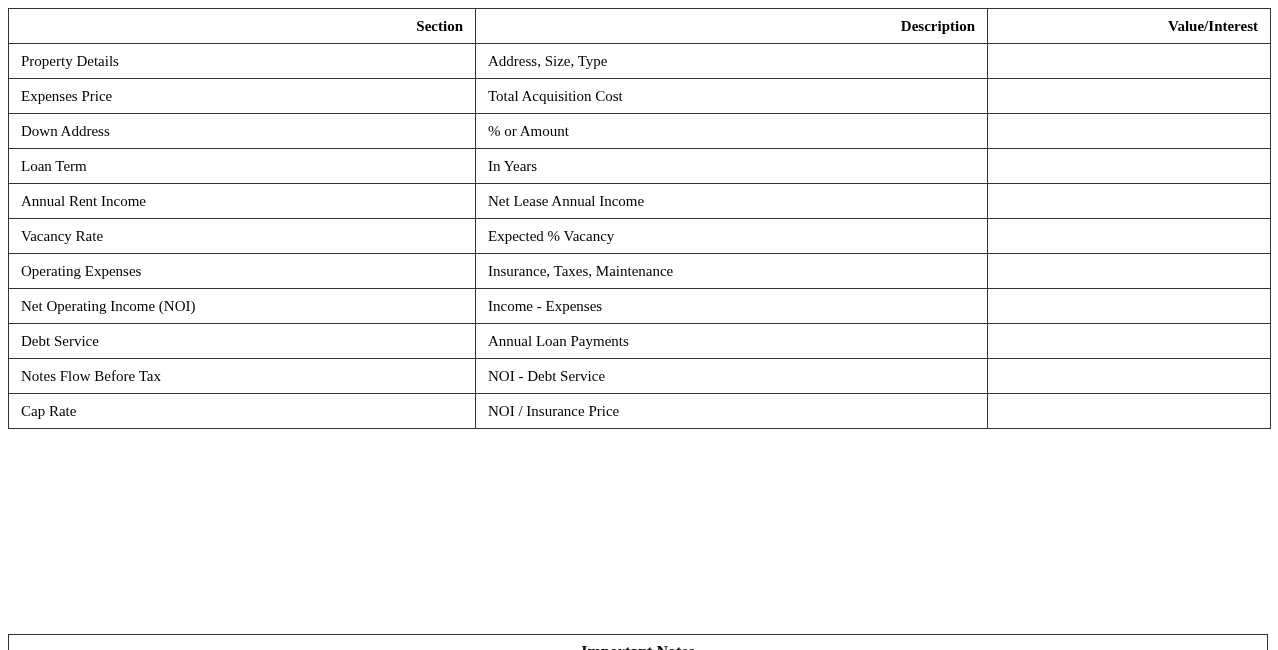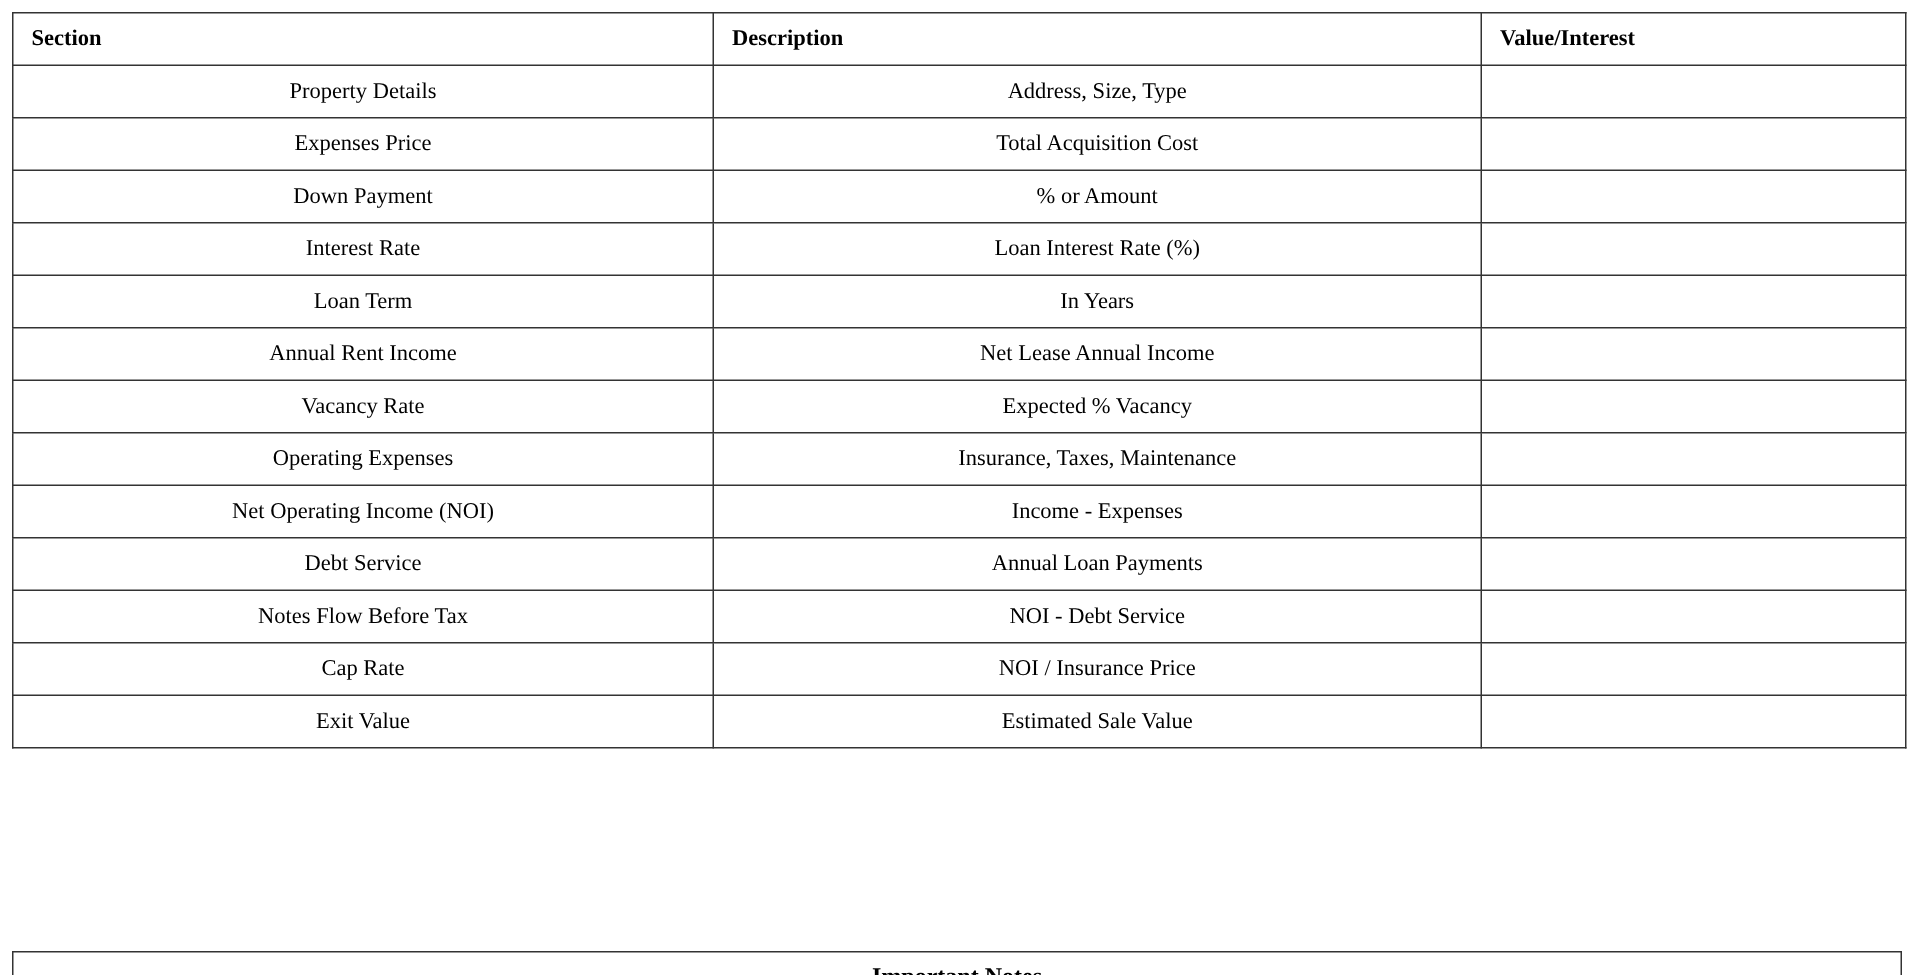--- a/index.html
+++ b/index.html
@@ -12,25 +12,25 @@
     .wrap { position: absolute; left: 8px; top: 8px; width: 1262px; }
     table.model {
       border-collapse: collapse;
       width: 1262px;
       table-layout: fixed;
     }
     table.model th, table.model td {
       border: 1px solid #333;
       height: 34px;
       padding: 0 12px;
-      text-align: center;
+      text-align: left;
       vertical-align: middle;
       line-height: 17px;
     }
-    table.model th { font-weight: bold; text-align: left; }
+    table.model th { font-weight: bold; text-align: right; }
     col.c1 { width: 467px; }
     col.c2 { width: 512px; }
     col.c3 { width: 283px; }
     .notes {
       position: absolute; left: 8px; top: 634px;
       width: 1260px; height: 40px;
       border: 1px solid #333;
       box-sizing: border-box;
     }
     .notes h3 {
@@ -60,27 +60,22 @@
           <td>Property Details</td>
           <td>Address, Size, Type</td>
           <td></td>
         </tr>
         <tr>
           <td>Expenses Price</td>
           <td>Total Acquisition Cost</td>
           <td></td>
         </tr>
         <tr>
-          <td>Down Payment</td>
+          <td>Down Address</td>
           <td>% or Amount</td>
-          <td></td>
-        </tr>
-        <tr>
-          <td>Interest Rate</td>
-          <td>Loan Interest Rate (%)</td>
           <td></td>
         </tr>
         <tr>
           <td>Loan Term</td>
           <td>In Years</td>
           <td></td>
         </tr>
         <tr>
           <td>Annual Rent Income</td>
           <td>Net Lease Annual Income</td>
@@ -109,24 +104,19 @@
         <tr>
           <td>Notes Flow Before Tax</td>
           <td>NOI - Debt Service</td>
           <td></td>
         </tr>
         <tr>
           <td>Cap Rate</td>
           <td>NOI / Insurance Price</td>
           <td></td>
         </tr>
-        <tr>
-          <td>Exit Value</td>
-          <td>Estimated Sale Value</td>
-          <td></td>
-        </tr>
       </tbody>
   </table>
 </div>
 
 <div class="notes">
   <h3>Important Notes</h3>
 </div>
 
 </body></html>

